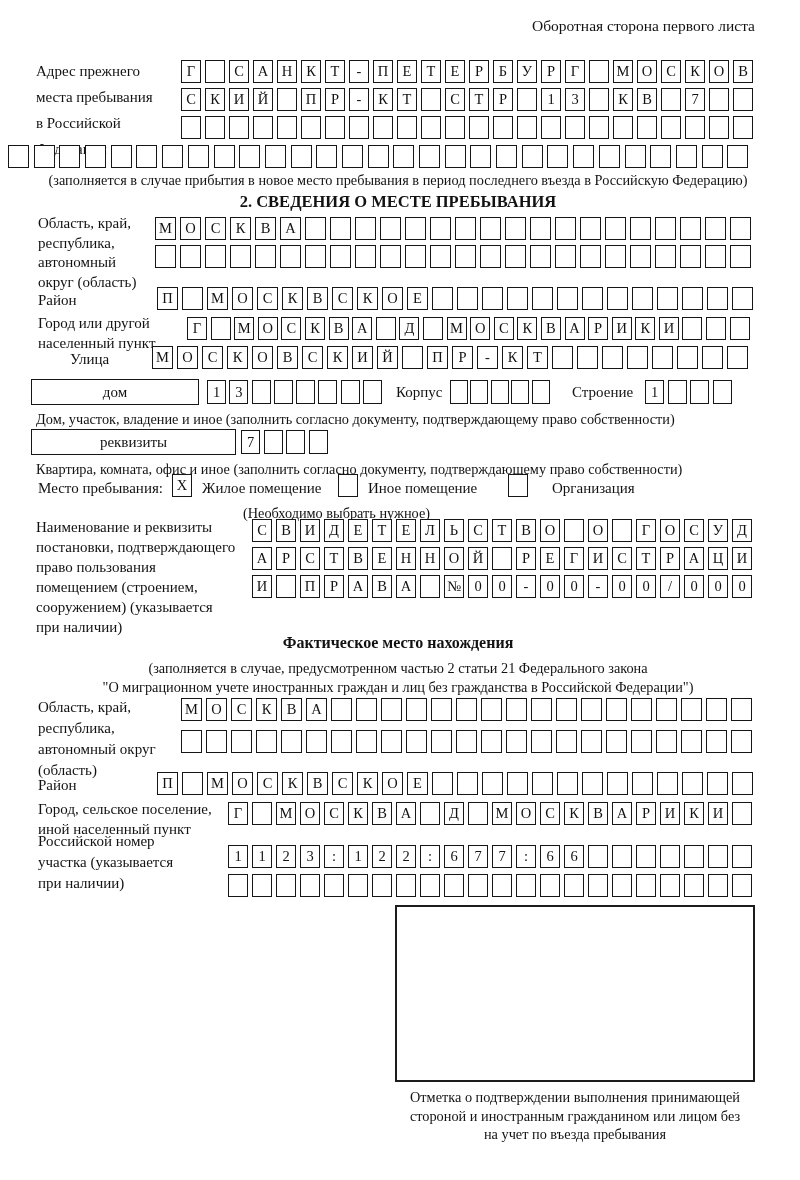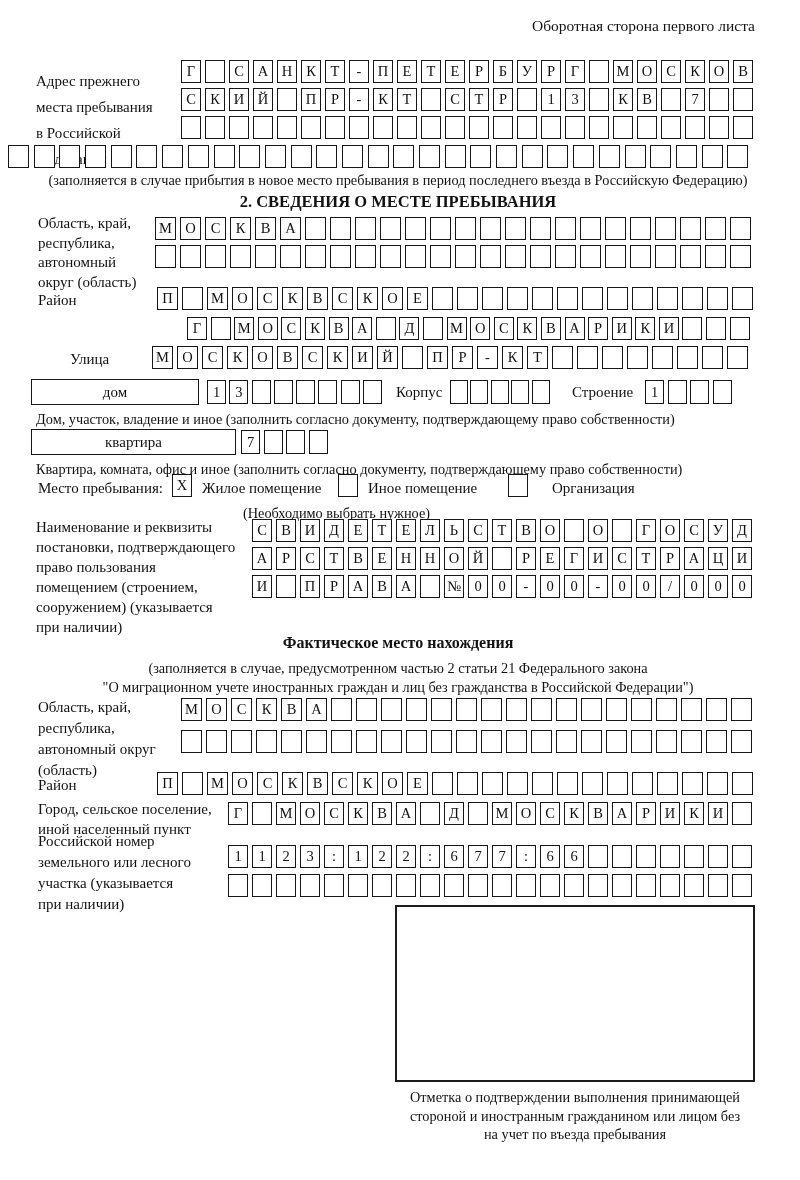--- a/index.html
+++ b/index.html
@@ -1,19 +1,19 @@
 <!DOCTYPE html>
 <html><head>
 <meta charset="utf-8">
 <style>
   html,body{margin:0;padding:0;background:#fff;}
   #page{position:relative;width:796px;height:1180px;background:#fff;
         font-family:"Liberation Serif","DejaVu Serif",serif;color:#121212;overflow:hidden;}
   .lbl{position:absolute;font-size:15px;line-height:20px;}
-  .lbl26{line-height:26px;margin-top:10px;}
+  .lbl26{line-height:26px;}
   .lbl21{line-height:21px;}
   .cap{position:absolute;font-size:14.3px;line-height:18px;}
   .center{left:0;width:100%;text-align:center;}
   .title{position:absolute;left:0;width:100%;text-align:center;font-weight:bold;font-size:16.5px;}
   .cellrow{position:absolute;display:flex;column-gap:4px;}
   .cell{flex:0 0 auto;width:20px;height:23px;border:1.6px solid #161616;box-sizing:border-box;
         display:flex;align-items:center;justify-content:center;font-size:14.5px;line-height:1;background:#fff;}
   
   .g-a .cell{width:20px}.g-a{column-gap:4px}
   .g-b .cell{width:21px}.g-b{column-gap:4.7px}
@@ -245,20 +245,24 @@
       <span class="cell"></span>
       <span class="cell"></span>
       <span class="cell"></span>
       <span class="cell"></span>
       <span class="cell"></span>
       <span class="cell"></span>
       <span class="cell"></span>
       <span class="cell"></span>
     </div>
 
+  <div class="lbl" style="left:38px;top:313px;width:160px;">
+      <div>Город или другой</div>
+      <div>населенный пункт</div>
+    </div>
   <div class="cellrow g-e r-gor">
       <span class="cell">Г</span>
       <span class="cell"></span>
       <span class="cell">М</span>
       <span class="cell">О</span>
       <span class="cell">С</span>
       <span class="cell">К</span>
       <span class="cell">В</span>
       <span class="cell">А</span>
       <span class="cell"></span>
@@ -328,21 +332,21 @@
     </div>
   <div class="lbl" style="left:572px;top:382px;">Строение</div>
   <div class="cellrow g-str r-str">
       <span class="cell">1</span>
       <span class="cell"></span>
       <span class="cell"></span>
       <span class="cell"></span>
     </div>
   <div class="cap" style="left:36px;top:410px;">Дом, участок, владение и иное (заполнить согласно документу, подтверждающему право собственности)</div>
 
-  <div class="widebox" style="left:31px;top:429px;width:205px;">квартира</div>
+  <div class="widebox" style="left:31px;top:429px;width:205px;">реквизиты</div>
   <div class="cellrow g-str r-kva">
       <span class="cell">7</span>
       <span class="cell"></span>
       <span class="cell"></span>
       <span class="cell"></span>
     </div>
   <div class="cap" style="left:36px;top:460px;text-align:right;">Квартира, комната, офис и иное (заполнить согласно документу, подтверждающему право собственности)</div>
 
   <div class="lbl" style="left:38px;top:478px;">Место пребывания:</div>
   <div class="checkbox" style="left:172px;top:474px;">X</div>
@@ -546,21 +550,20 @@
       <span class="cell">А</span>
       <span class="cell">Р</span>
       <span class="cell">И</span>
       <span class="cell">К</span>
       <span class="cell">И</span>
       <span class="cell"></span>
     </div>
 
   <div class="lbl lbl21" style="left:38px;top:831px;width:185px;">
       <div>Российской номер</div>
-      <div>земельного или лесного</div>
       <div>участка (указывается</div>
       <div>при наличии)</div>
     </div>
   <div class="cellrow g-a r-kad1">
       <span class="cell">1</span>
       <span class="cell">1</span>
       <span class="cell">2</span>
       <span class="cell">3</span>
       <span class="cell">:</span>
       <span class="cell">1</span>

